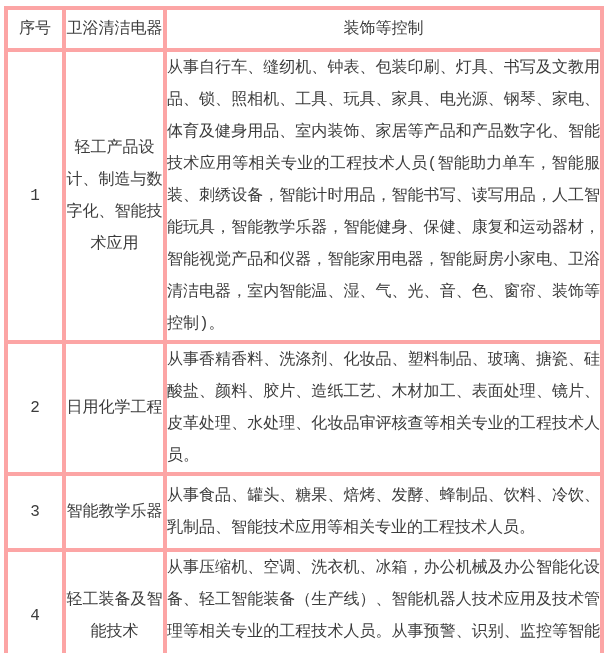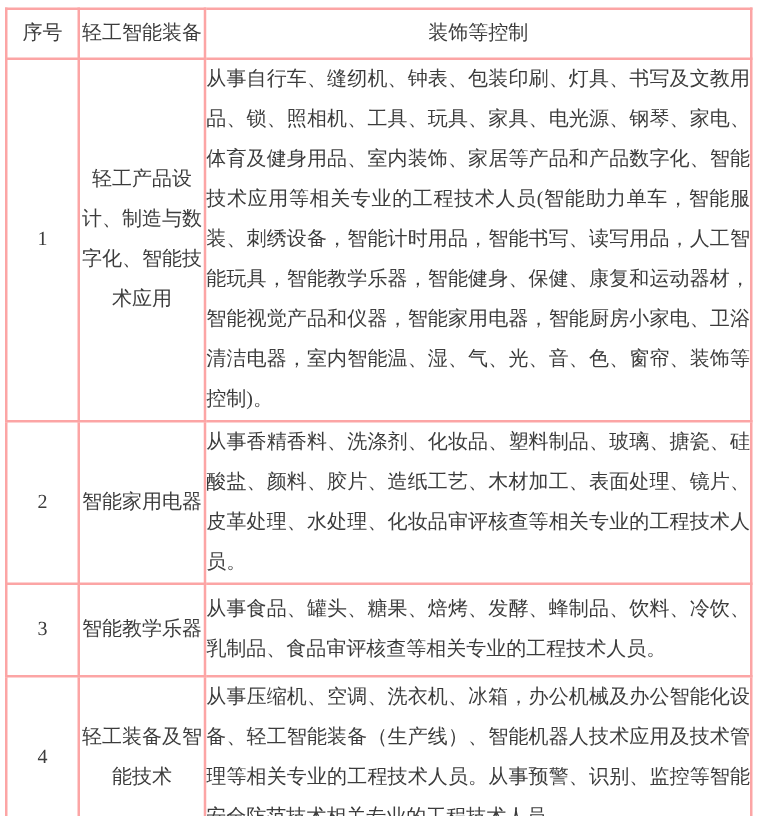--- a/index.html
+++ b/index.html
@@ -16,25 +16,26 @@
   }
   .doc-table {
     border-collapse: collapse;
     table-layout: fixed;
     margin: 6px 0 0 4px;
     width: 596px;
     border: 2px solid #000000;
     font-size: 16px;
   }
   .doc-table td, .doc-table th {
-    border: 2px solid #fca5a5;
+    border: 4px solid #fca5a5;
     font-weight: normal;
     padding: 0;
     vertical-align: middle;
     overflow: hidden;
+    font-family: Liberation Mono, monospace;
   }
   .col-num   { width: 58px;  }
   .col-group { width: 101px; }
   .col-scope { width: 437px; }
 
   .header-row th {
     height: 38px;
     text-align: center;
     line-height: 1.4;
   }
@@ -65,39 +66,39 @@
 
 <table class="doc-table">
   <colgroup>
     <col class="col-num">
     <col class="col-group">
     <col class="col-scope">
   </colgroup>
   <thead>
     <tr class="header-row">
       <th>序号</th>
-      <th>轻工智能装备</th>
+      <th>卫浴清洁电器</th>
       <th>装饰等控制</th>
     </tr>
   </thead>
   <tbody>
     <tr class="row-1">
       <td class="cell-num">1</td>
       <td class="cell-group">轻工产品设计、制造与数字化、智能技术应用</td>
       <td class="cell-scope">从事自行车、缝纫机、钟表、包装印刷、灯具、书写及文教用品、锁、照相机、工具、玩具、家具、电光源、钢琴、家电、体育及健身用品、室内装饰、家居等产品和产品数字化、智能技术应用等相关专业的工程技术人员(智能助力单车，智能服装、刺绣设备，智能计时用品，智能书写、读写用品，人工智能玩具，智能教学乐器，智能健身、保健、康复和运动器材，智能视觉产品和仪器，智能家用电器，智能厨房小家电、卫浴清洁电器，室内智能温、湿、气、光、音、色、窗帘、装饰等控制)。</td>
     </tr>
     <tr class="row-2">
       <td class="cell-num">2</td>
-      <td class="cell-group">智能家用电器</td>
+      <td class="cell-group">日用化学工程</td>
       <td class="cell-scope">从事香精香料、洗涤剂、化妆品、塑料制品、玻璃、搪瓷、硅酸盐、颜料、胶片、造纸工艺、木材加工、表面处理、镜片、皮革处理、水处理、化妆品审评核查等相关专业的工程技术人员。</td>
     </tr>
     <tr class="row-3">
       <td class="cell-num">3</td>
       <td class="cell-group">智能教学乐器</td>
-      <td class="cell-scope">从事食品、罐头、糖果、焙烤、发酵、蜂制品、饮料、冷饮、乳制品、食品审评核查等相关专业的工程技术人员。</td>
+      <td class="cell-scope">从事食品、罐头、糖果、焙烤、发酵、蜂制品、饮料、冷饮、乳制品、智能技术应用等相关专业的工程技术人员。</td>
     </tr>
     <tr class="row-4">
       <td class="cell-num">4</td>
       <td class="cell-group">轻工装备及智能技术</td>
       <td class="cell-scope">从事压缩机、空调、洗衣机、冰箱，办公机械及办公智能化设备、轻工智能装备（生产线）、智能机器人技术应用及技术管理等相关专业的工程技术人员。从事预警、识别、监控等智能安全防范技术相关专业的工程技术人员。</td>
     </tr>
   </tbody>
 </table>
 
 </body></html>

